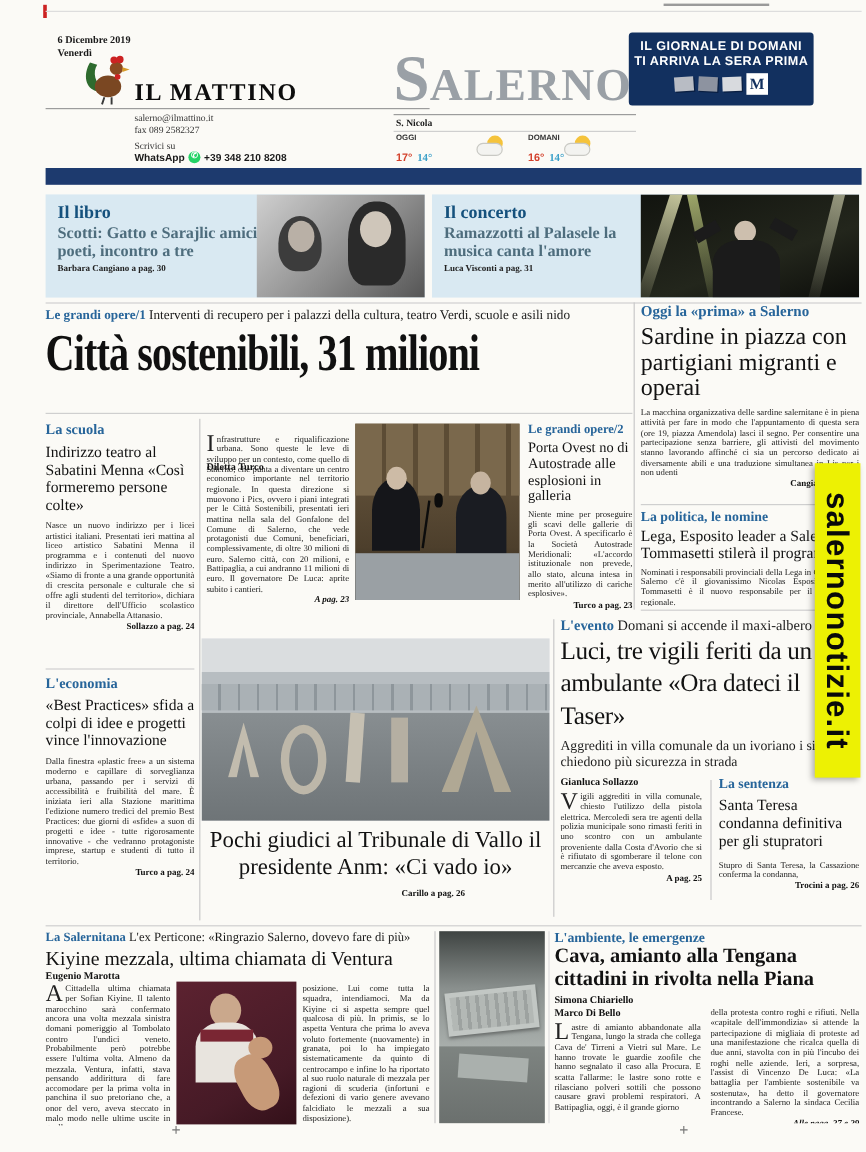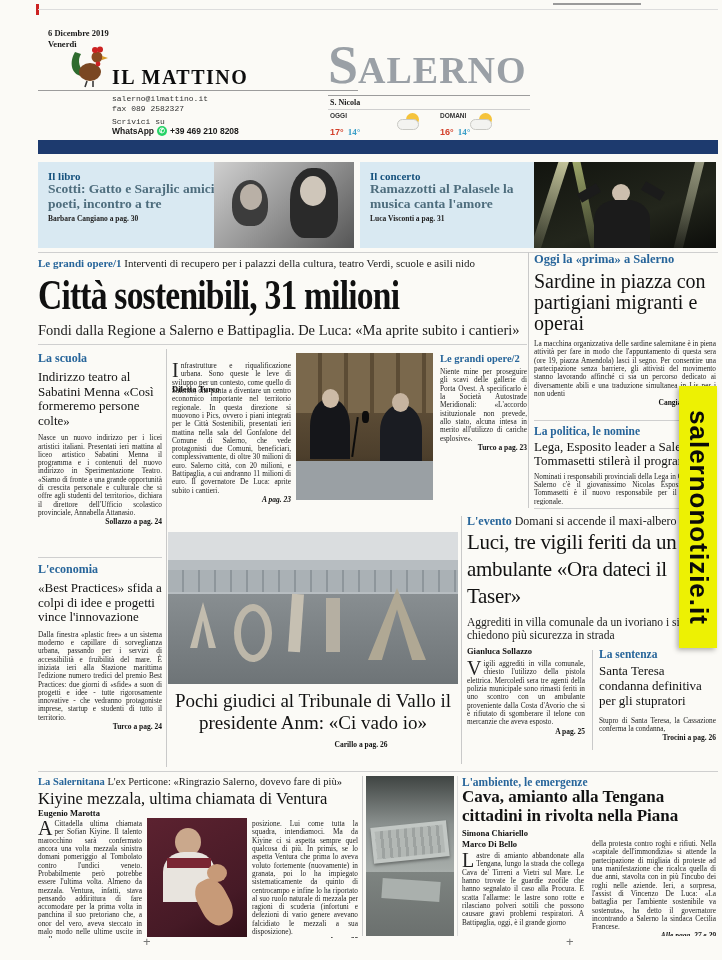--- a/index.html
+++ b/index.html
@@ -8,21 +8,21 @@
   .hair{background:#cfcfcf;}
   .vr{width:1px;background:#c9c9c9;}
   .kick{font-weight:bold;color:#27659a;font-family:"Liberation Serif",serif;}
   .headline{font-weight:bold;color:#121212;font-family:"Liberation Serif",serif;}
   .body-text{font-size:7.3px;line-height:1.14;text-align:justify;color:#222;}
   .dc::first-letter{float:left;font-size:20px;line-height:15px;padding:1px 2px 0 0;font-weight:normal;}
   .pageref{font-size:7.5px;font-weight:bold;text-align:right;color:#111;}
   .byline{font-size:8.5px;font-weight:bold;color:#111;}
   .photo{overflow:hidden;position:absolute;}
   .promo-box{position:absolute;top:162px;height:86px;background:#d9e9f2;overflow:hidden;}
-  .promo-kick{font-size:11px;font-weight:bold;color:#15517d;}
+  .promo-kick{font-size:15px;font-weight:bold;color:#15517d;}
   .promo-title{font-size:13.5px;line-height:1.08;color:#4e6d7d;font-weight:bold;}
   .promo-by{font-size:7.5px;font-weight:bold;color:#222;margin-top:3px;}
   .wlabel{font-family:"Liberation Sans",sans-serif;font-weight:bold;font-size:6.5px;color:#333;}
   .temp-hi{color:#d3412c;font-family:"Liberation Sans",sans-serif;font-weight:bold;font-size:9px;}
   .temp-lo{color:#3a9fc8;font-family:Liberation Serif, serif;font-weight:bold;font-size:9px;}
   .wicon{position:absolute;width:26px;height:17px;}
   .wicon .sun{position:absolute;left:9px;top:0;width:13px;height:13px;border-radius:50%;background:#f5c33b;}
   .wicon .cloud{position:absolute;left:0;top:6px;width:20px;height:9px;border-radius:6px;background:#f3f3f0;border:1px solid #c9c9c4;}
   .ad{position:absolute;left:524px;top:27px;width:154px;height:61px;background:#12305f;border-radius:3px;
       font-family:"Liberation Sans",sans-serif;color:#fff;text-align:center;}
@@ -58,29 +58,29 @@
     <circle cx="26" cy="6" r="3" fill="#cc2222"></circle>
     <circle cx="31" cy="5.5" r="3" fill="#cc2222"></circle>
     <circle cx="29" cy="20" r="2.4" fill="#cc2222"></circle>
     <polygon points="33,12 39,14 33,16" fill="#d89c2a"></polygon>
     <path d="M18,37 L16,43 M24,37 L24,43" stroke="#3a3a3a" stroke-width="1.6" fill="none"></path>
   </svg>
 
   <div class="abs" style="left:112px;top:66px;font-size:20px;font-weight:bold;letter-spacing:1.5px;color:#0d0d0d;">IL MATTINO</div>
   <div class="abs hair" style="left:38px;top:90px;width:320px;height:1px;background:#9c9c9c;"></div>
 
-  <div class="abs" style="left:112px;top:94px;font-size:8px;line-height:1.3;color:#333;font-family:Liberation Mono, monospace;">
+  <div class="abs" style="left:112px;top:94px;font-size:8px;line-height:1.3;color:#333;">
     <div>salerno@ilmattino.it</div>
     <div>fax 089 2582327</div>
     <div style="margin-top:2px;">Scrivici su</div>
   </div>
   <div class="abs" style="left:112px;top:126px;font-family:'Liberation Sans',sans-serif;font-size:8.5px;font-weight:bold;display:flex;align-items:center;gap:3px;">
     <span>WhatsApp</span>
     <span style="display:inline-block;width:10px;height:10px;border-radius:50%;background:#25d366;color:#fff;font-size:7px;line-height:10px;text-align:center;">✆</span>
-    <span>+39 469 210 8208</span>
+    <span>+39 348 210 8208</span>
   </div>
 
   <div class="abs" style="left:328px;top:40px;color:#9aa0a6;font-weight:bold;">
     <span style="font-size:54px;line-height:50px;">S</span><span style="font-size:38px;letter-spacing:1px;">ALERNO</span>
   </div>
   <div class="abs hair" style="left:328px;top:95px;width:202px;height:1px;background:#9c9c9c;"></div>
   <div class="abs" style="left:330px;top:98px;font-size:8px;font-weight:bold;">S. Nicola</div>
   <div class="abs hair" style="left:328px;top:109px;width:202px;height:1px;"></div>
 
   <div class="abs wlabel" style="left:330px;top:112px;">OGGI</div>
@@ -96,20 +96,30 @@
   <div class="abs wlabel" style="left:440px;top:112px;">DOMANI</div>
   <div class="abs" style="left:440px;top:121px;">
     <span class="temp-hi">16°</span>
     <span class="temp-lo">14°</span>
   </div>
   <div class="wicon" style="left:470px;top:113px;">
       <div class="sun"></div>
       <div class="cloud"></div>
     </div>
 
+  <div class="ad">
+    <div class="l1">IL GIORNALE DI DOMANI</div>
+    <div class="l1" style="margin-top:0;">TI ARRIVA LA SERA PRIMA</div>
+    <div class="imgs">
+      <div class="mini"></div>
+      <div class="mini" style="transform:rotate(3deg);background:#8d93a0;"></div>
+      <div class="mini" style="transform:rotate(-2deg);background:#d8dade;"></div>
+      <div class="mbox">M</div>
+    </div>
+  </div>
 
   <div class="abs" style="left:38px;top:140px;width:680px;height:14px;background:#1d3a6e;"></div>
 
   <div class="promo-box" style="left:38px;width:316px;">
     <div style="padding:8px 0 0 10px;width:168px;">
       <div class="promo-kick">Il libro</div>
       <div class="promo-title">Scotti: Gatto e Sarajlic amici poeti, incontro a tre</div>
       <div class="promo-by">Barbara Cangiano a pag. 30</div>
     </div>
     <div class="photo" style="right:0;top:0;width:140px;height:86px;background:linear-gradient(135deg,#cfcfcf,#8f8f8f 55%,#555);">
@@ -139,21 +149,20 @@
 
   <div class="abs hair" style="left:38px;top:252px;width:680px;height:1px;"></div>
 
   <div class="abs" style="left:38px;top:257px;width:489px;font-size:11px;">
     <span class="kick">Le grandi opere/1</span>
     <span style="color:#1a1a1a;">Interventi di recupero per i palazzi della cultura, teatro Verdi, scuole e asili nido</span>
   </div>
   <div class="abs" style="left:38px;top:270px;width:489px;">
     <div class="lead-headline">Città sostenibili, 31 milioni</div>
   </div>
-  <div class="abs" style="left:38px;top:322px;width:489px;font-size:14.5px;color:#1c1c1c;">Fondi dalla Regione a Salerno e Battipaglia. De Luca: «Ma aprite subito i cantieri»</div>
   <div class="abs hair" style="left:38px;top:344px;width:489px;height:1px;"></div>
 
   <div class="abs" style="left:38px;top:351px;width:124px;height:204px;overflow:hidden;">
     <div class="kick" style="font-size:12px;">La scuola</div>
     <div class="headline" style="font-size:13px;line-height:1.12;font-weight:normal;margin-top:4px;">Indirizzo teatro al Sabatini Menna «Così formeremo persone colte»</div>
     <div class="body-text" style="margin-top:6px;">Nasce un nuovo indirizzo per i licei artistici italiani. Presentati ieri mattina al liceo artistico Sabatini Menna il programma e i contenuti del nuovo indirizzo in Sperimentazione Teatro. «Siamo di fronte a una grande opportunità di crescita personale e culturale che si offre agli studenti del territorio», dichiara il direttore dell'Ufficio scolastico provinciale, Annabella Attanasio.</div>
     <div class="pageref">Sollazzo a pag. 24</div>
   </div>
   <div class="abs hair" style="left:38px;top:557px;width:124px;height:1px;"></div>
 
@@ -178,20 +187,21 @@
     <div style="position:absolute;left:26px;top:36px;width:17px;height:19px;border-radius:50%;background:#cdbba6;"></div>
     <div style="position:absolute;left:84px;top:52px;width:42px;height:58px;border-radius:45% 45% 0 0;background:#1a1c22;"></div>
     <div style="position:absolute;left:96px;top:40px;width:17px;height:19px;border-radius:50%;background:#c6b4a0;"></div>
     <div style="position:absolute;left:58px;top:64px;width:2px;height:40px;background:#0c0c0c;transform:rotate(8deg);"></div>
     <div style="position:absolute;left:66px;top:58px;width:7px;height:12px;border-radius:40%;background:#0c0c0c;"></div>
     <div style="position:absolute;left:0;top:108px;width:137px;height:39px;background:#9aa0a4;"></div>
   </div>
 
   <div class="abs" style="left:440px;top:353px;width:87px;height:160px;overflow:hidden;">
     <div class="kick" style="font-size:10.5px;">Le grandi opere/2</div>
+    <div class="headline" style="font-size:12px;line-height:1.12;font-weight:normal;margin-top:3px;">Porta Ovest no di Autostrade alle esplosioni in galleria</div>
     <div class="body-text" style="margin-top:4px;">Niente mine per proseguire gli scavi delle gallerie di Porta Ovest. A specificarlo è la Società Autostrade Meridionali: «L'accordo istituzionale non prevede, allo stato, alcuna intesa in merito all'utilizzo di cariche esplosive».</div>
     <div class="pageref">Turco a pag. 23</div>
   </div>
 
   <div class="abs vr" style="left:528px;top:252px;height:256px;"></div>
 
   <div class="abs" style="left:534px;top:252px;width:182px;height:166px;overflow:hidden;">
     <div class="kick" style="font-size:12.5px;">Oggi la «prima» a Salerno</div>
     <div class="headline" style="font-size:20px;line-height:1.05;font-weight:normal;margin-top:4px;">Sardine in piazza con partigiani migranti e operai</div>
     <div class="body-text" style="margin-top:6px;">La macchina organizzativa delle sardine salernitane è in piena attività per fare in modo che l'appuntamento di questa sera (ore 19, piazza Amendola) lasci il segno. Per consentire una partecipazione senza barriere, gli attivisti del movimento stanno lavorando affinché ci sia un percorso dedicato ai diversamente abili e una traduzione simultanea in Lis per i non udenti</div>

